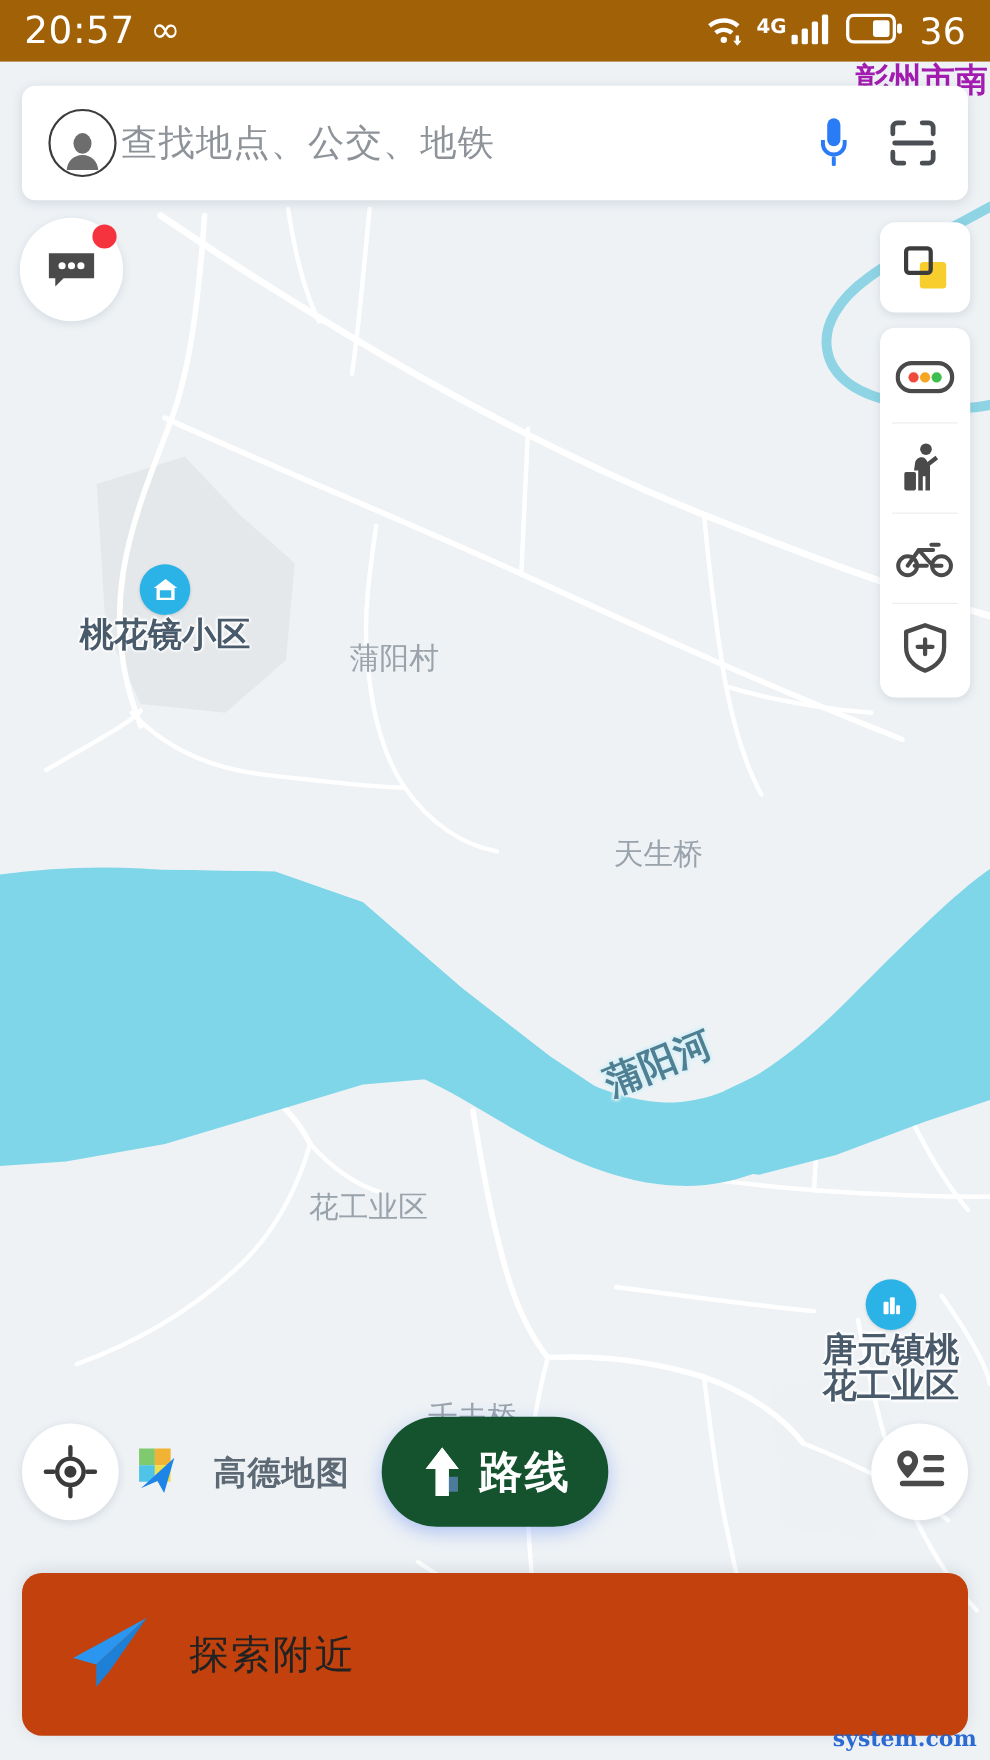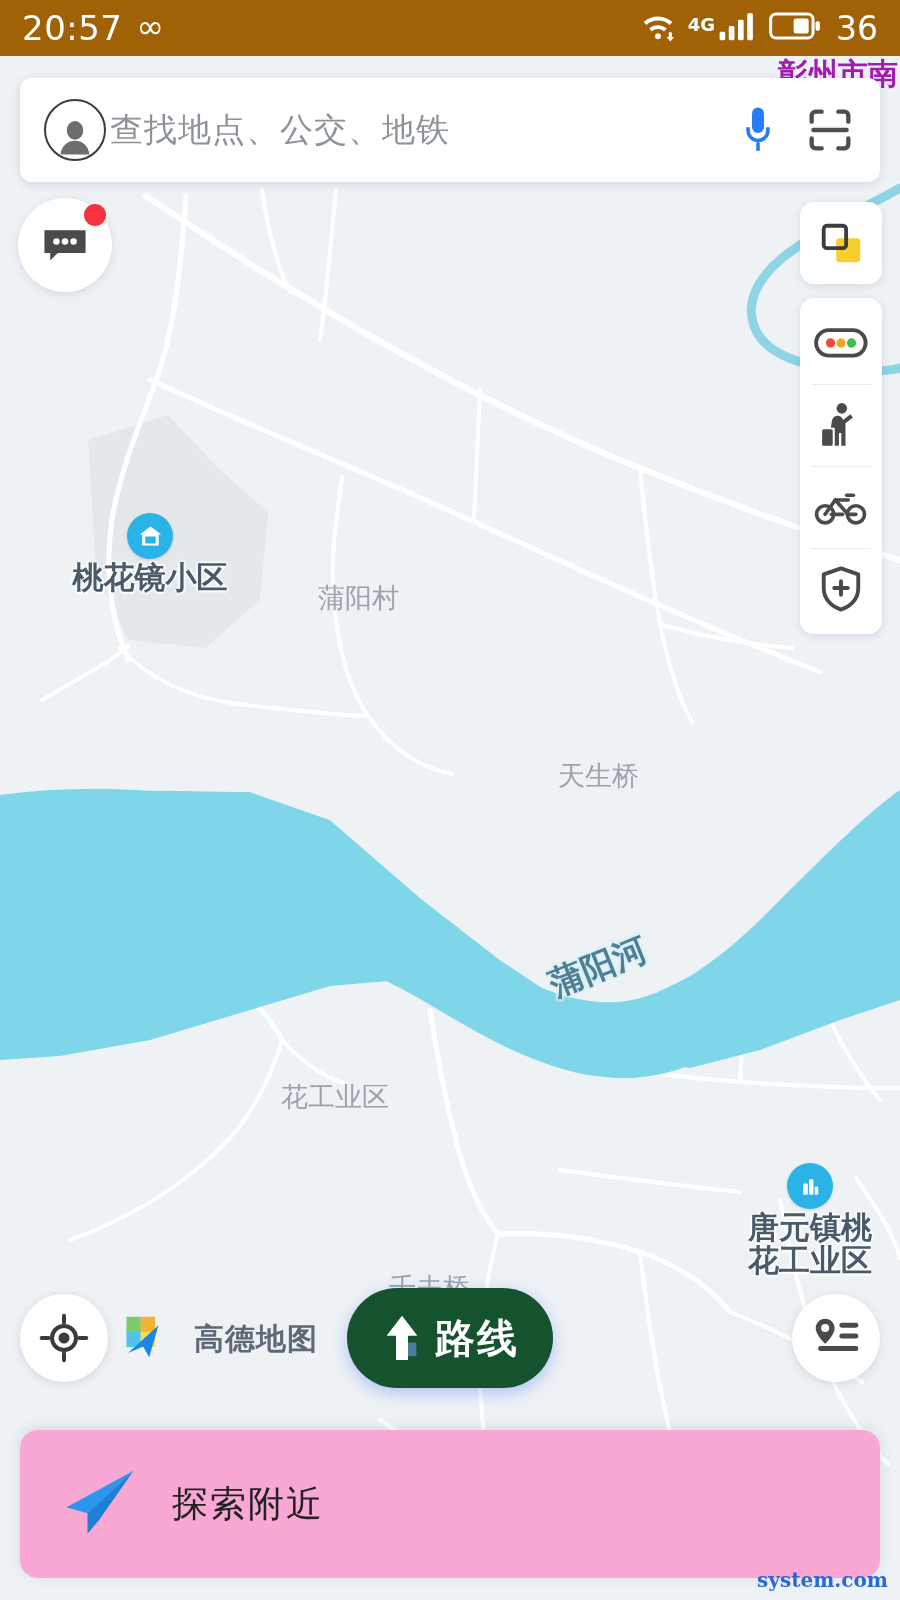--- a/index.html
+++ b/index.html
@@ -138,21 +138,21 @@
   .poilist-btn {
     position: absolute; right: 20px; bottom: 218px; width: 88px; height: 88px;
     border-radius: 50%; background: #fff; z-index: 30;
     box-shadow: 0 2px 8px rgba(40,60,90,.14);
     display: flex; align-items: center; justify-content: center;
   }
 
   
   .sheet {
     position: absolute; left: 20px; right: 20px; bottom: 22px; height: 148px;
-    background: #f9a8d4; border-radius: 18px; z-index: 35;
+    background: #c2410c; border-radius: 18px; z-index: 35;
     box-shadow: 0 -2px 14px rgba(40,60,90,.12);
     display: flex; align-items: center; padding-left: 42px; gap: 34px;
   }
   .sheet-label { font-size: 36px; color: #222; font-weight: 500; letter-spacing: 2px; }
 
   
   .watermark {
     position: absolute; right: 12px; bottom: 10px; z-index: 50;
     color: #1b5fd0; font-family: "DejaVu Serif", "Liberation Serif", serif;
     line-height: 1; text-align: right; opacity: .92;

